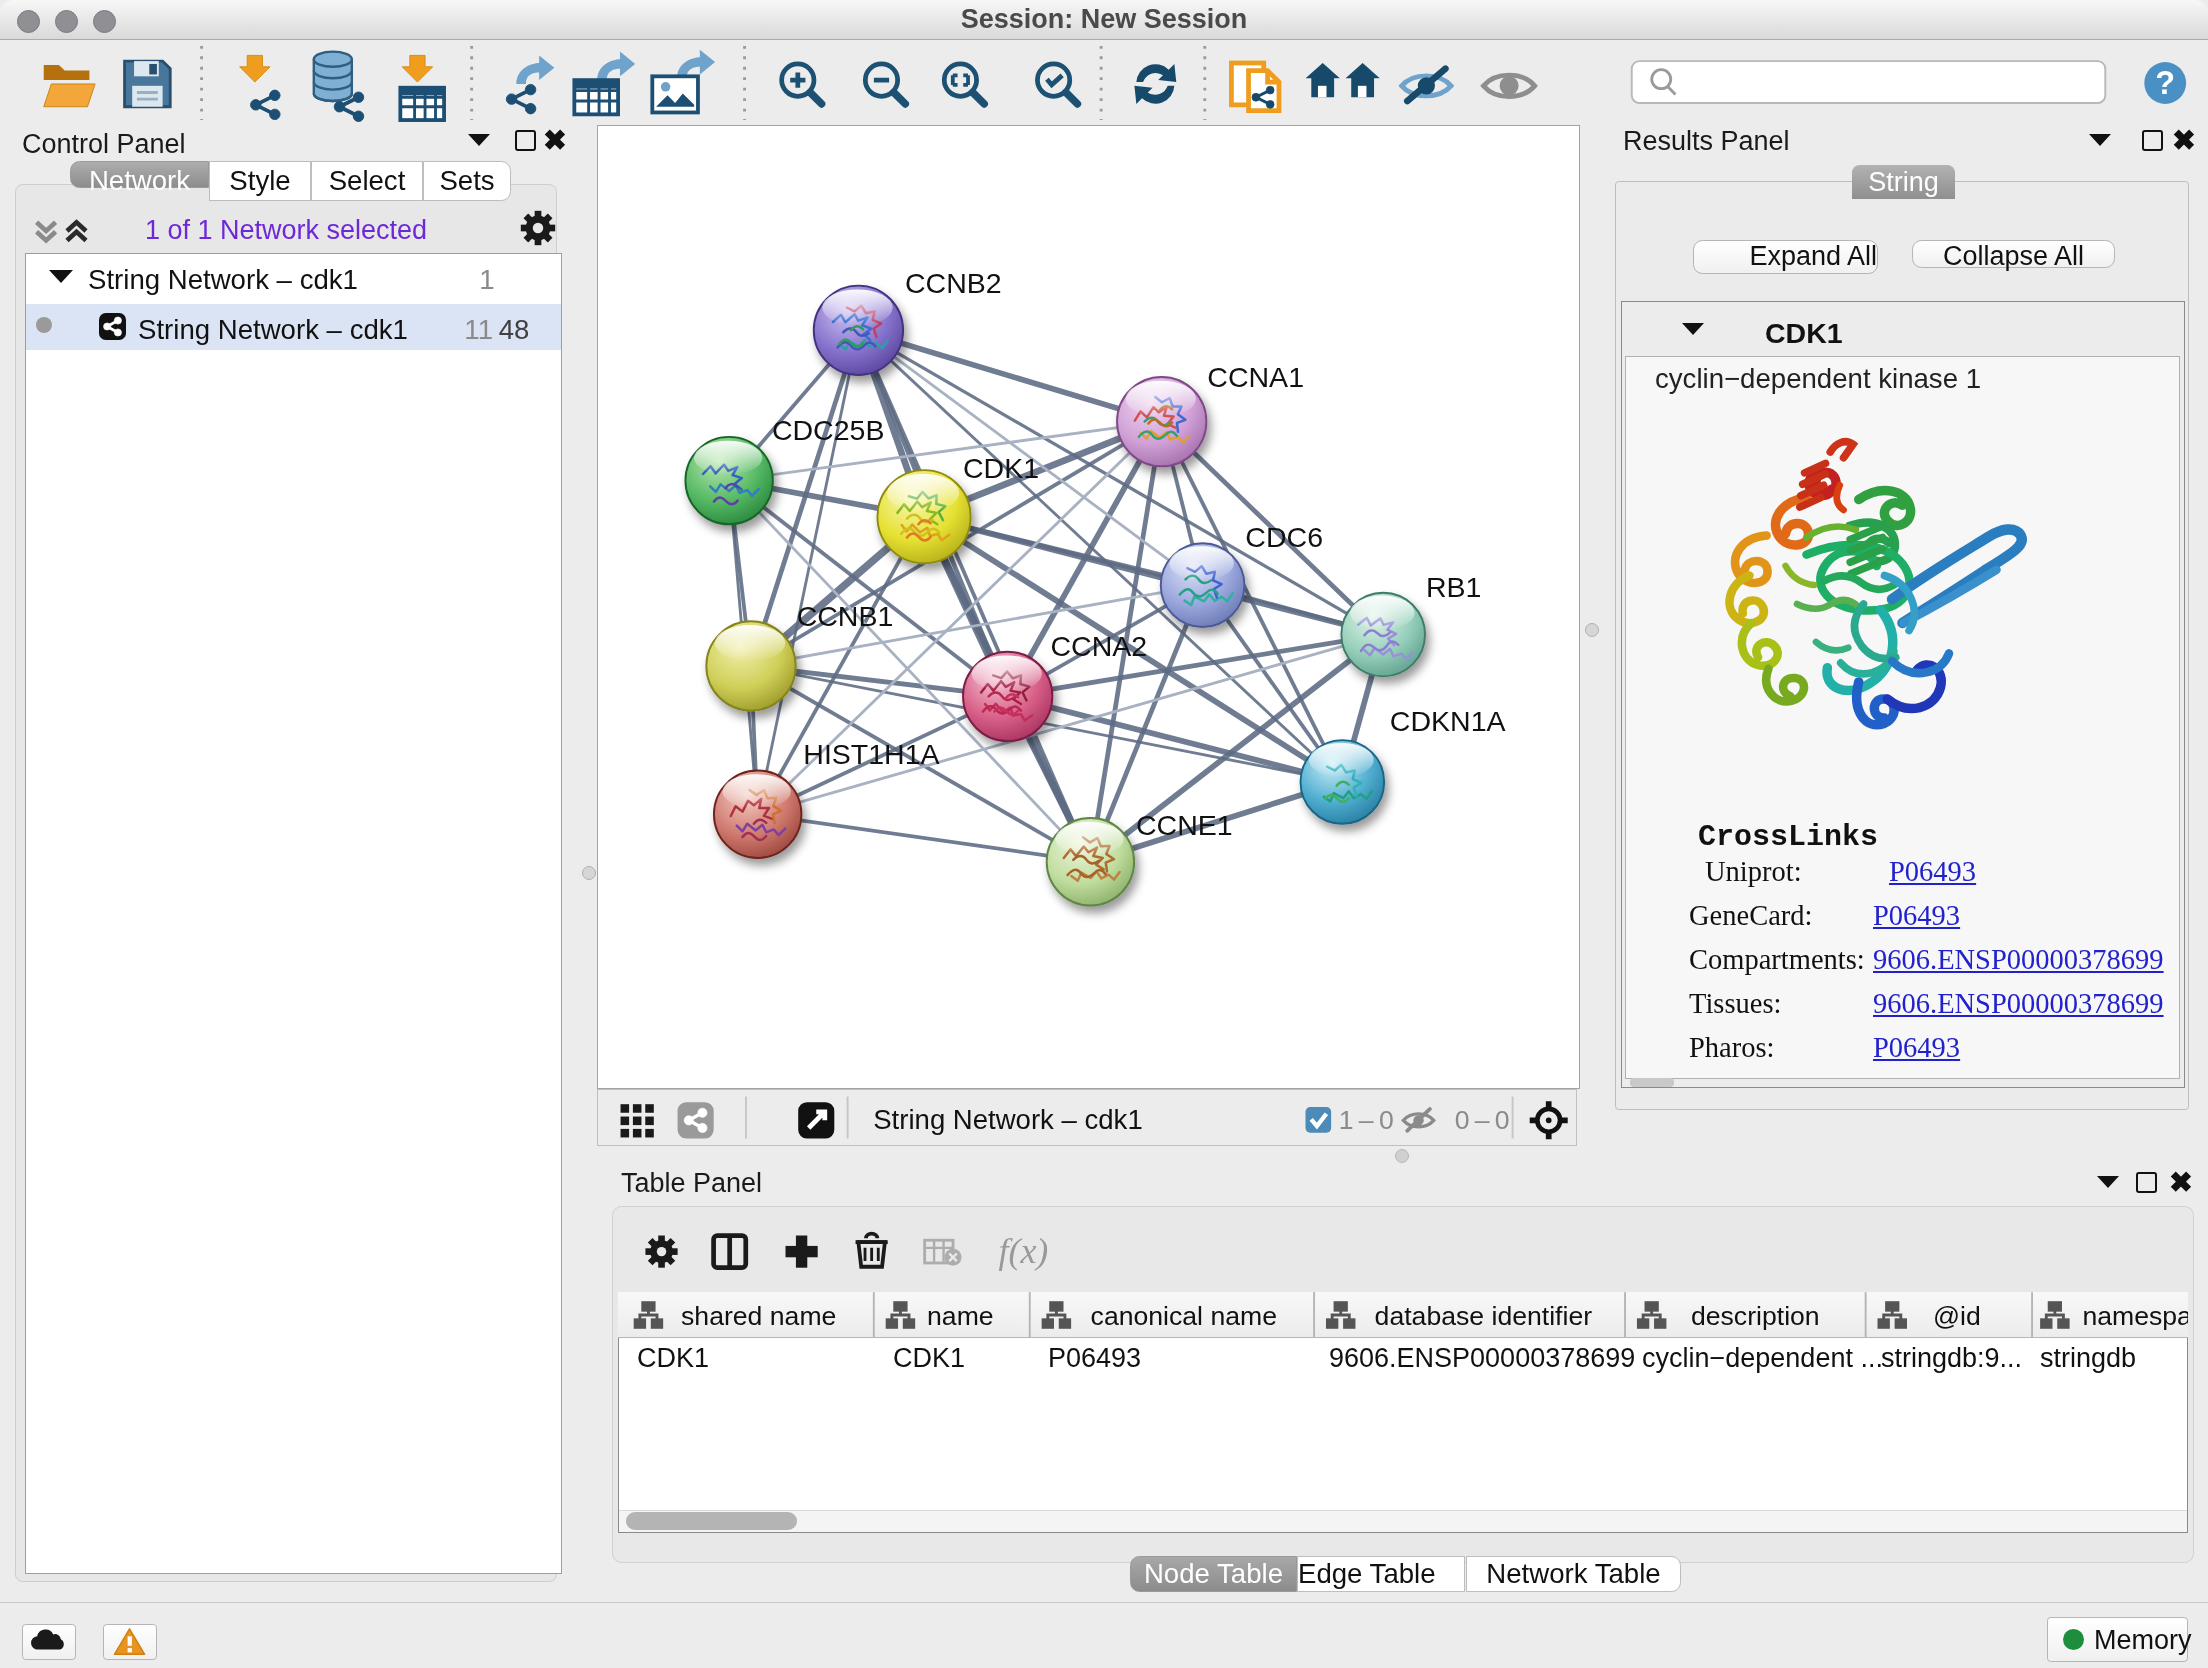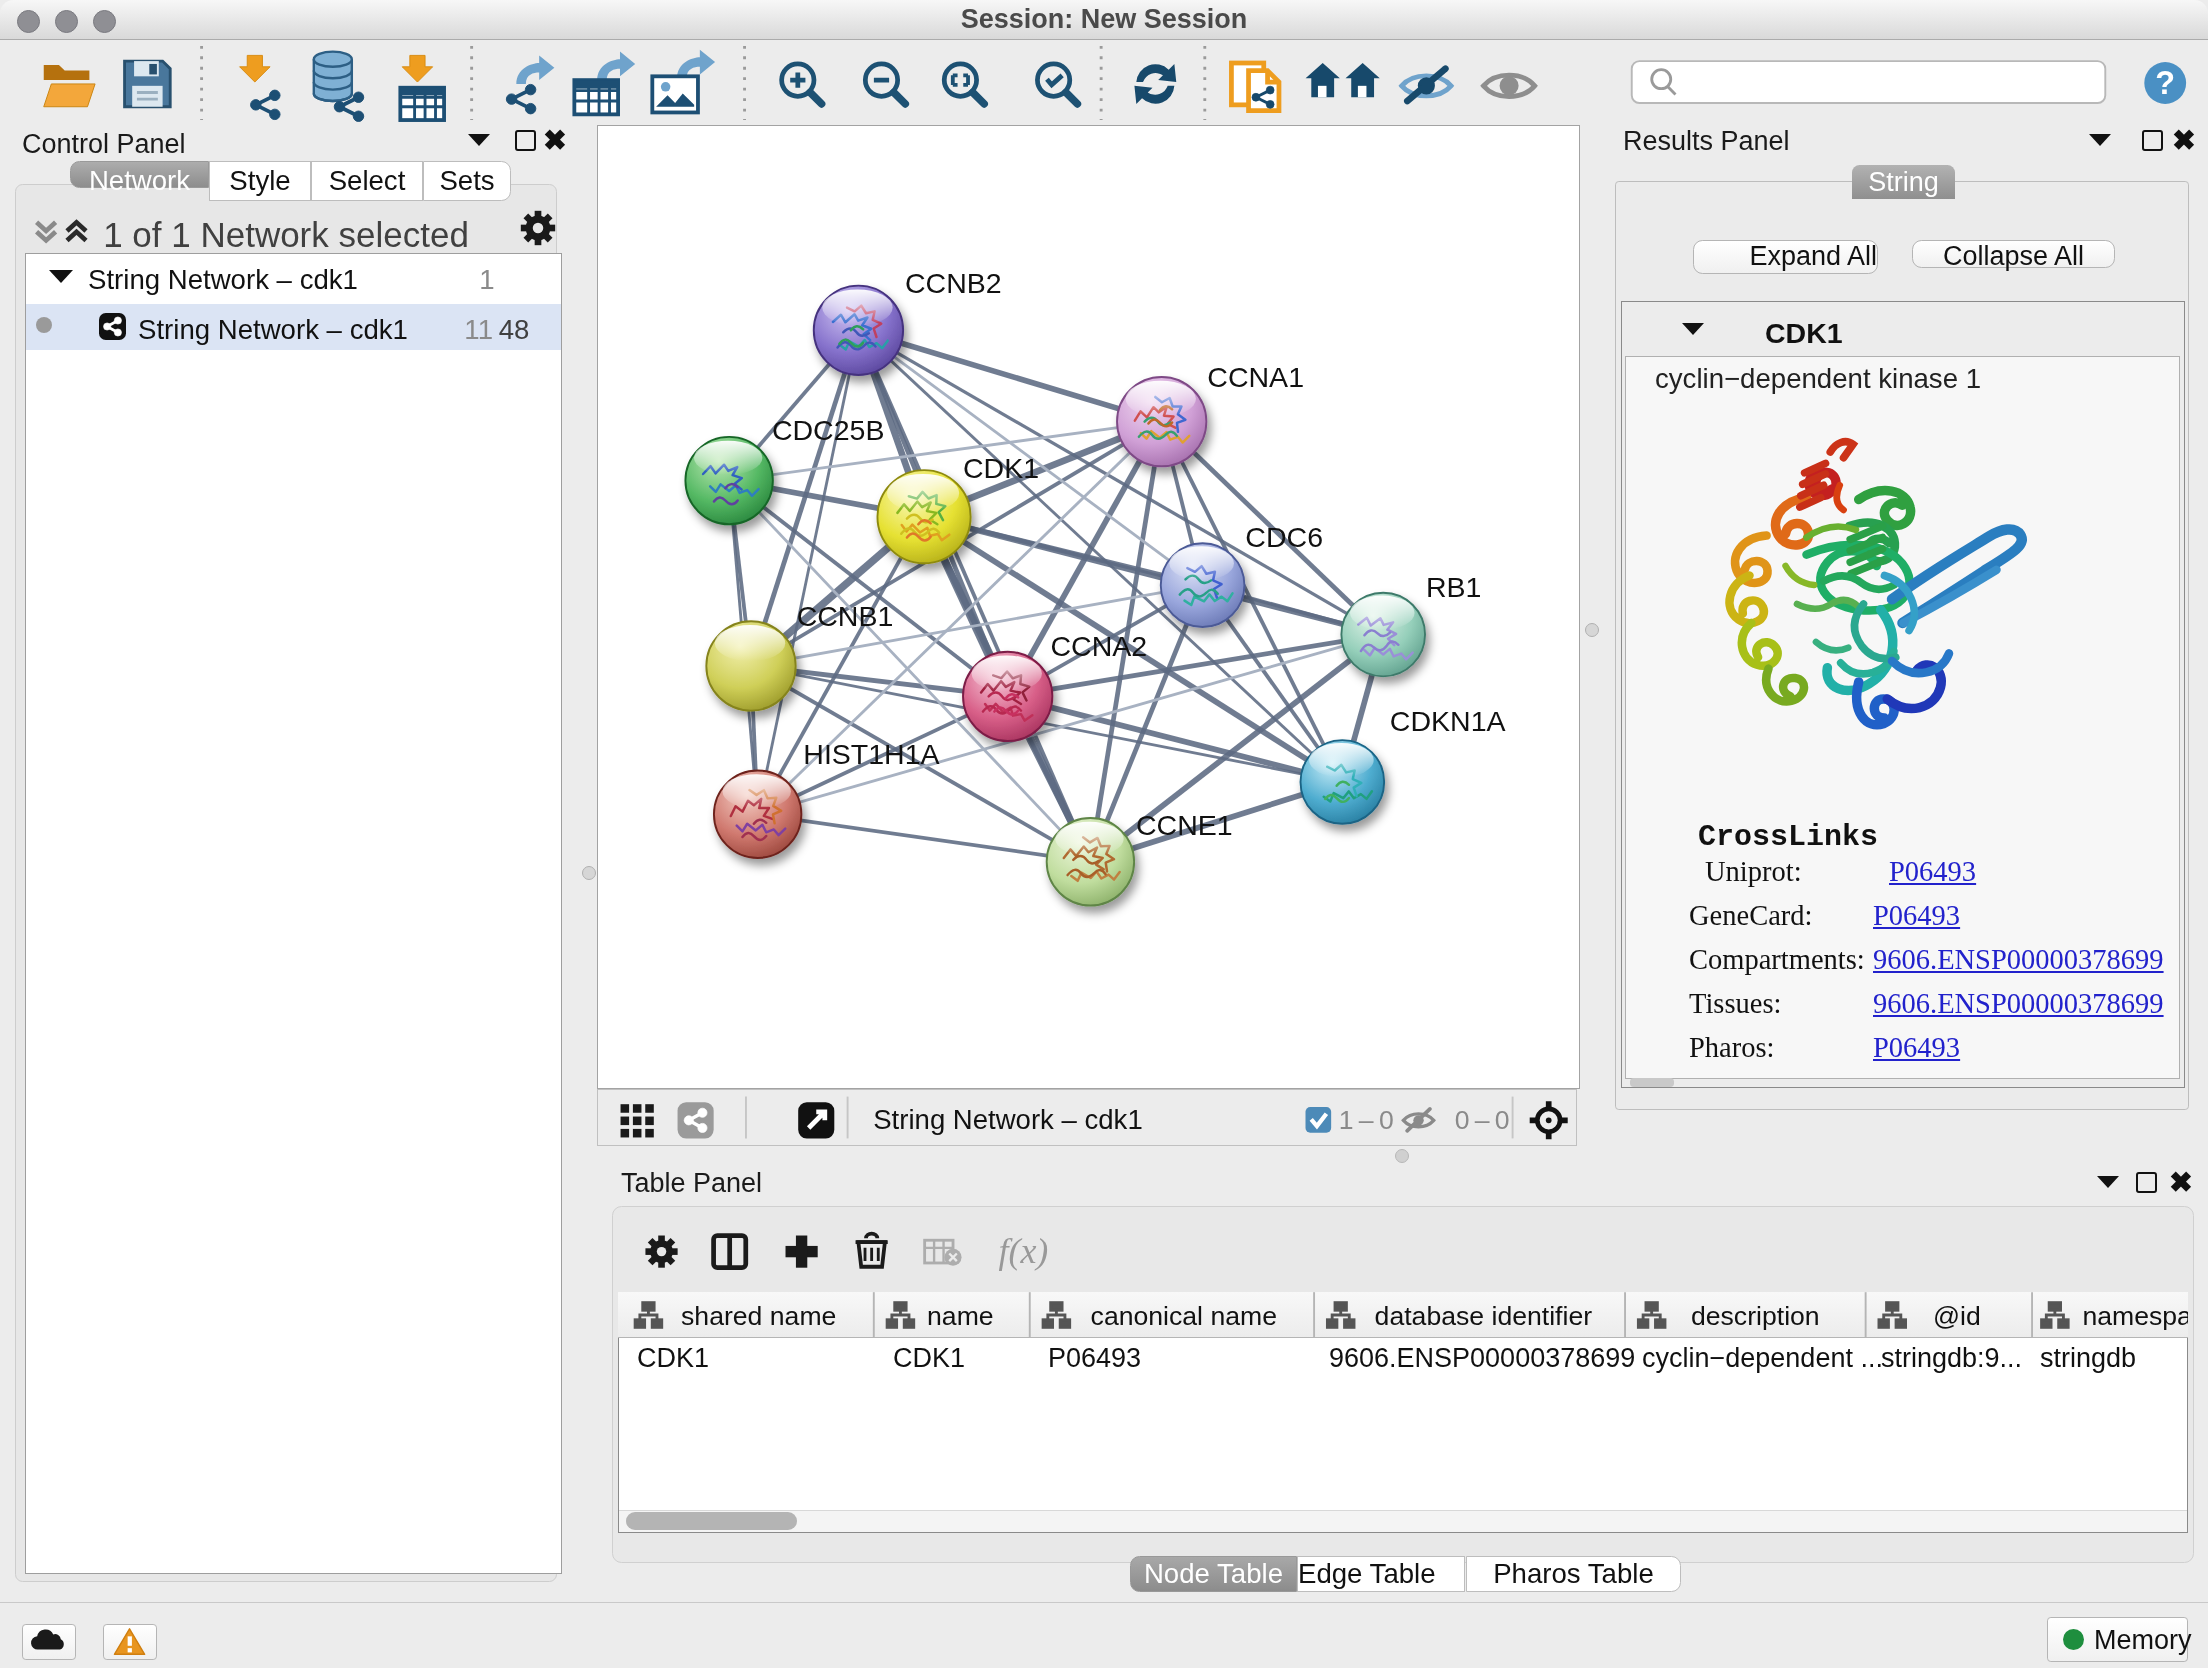--- a/index.html
+++ b/index.html
@@ -184,21 +184,21 @@
 <div class="abs" id="chev" style="left:28.5px;top:207px;width:76px;height:44px;">
 <svg width="76" height="44" viewBox="0 0 80 46">
 <g stroke="#8a8a8a" stroke-width="5" fill="none">
         <path d="M8,16 l10,9 l10,-9 M8,26 l10,9 l10,-9"></path>
       </g>
 <g stroke="#2a2a2a" stroke-width="5" fill="none">
         <path d="M40,25 l10,-9 l10,9 M40,35 l10,-9 l10,9"></path>
       </g>
 </svg>
 </div>
-<div class="abs" style="left:15px;top:215px;width:542px;text-align:center;font-size:35px;color:#404040;">1 of 1 Network selected</div>
+<div class="abs" style="left:15px;top:215px;width:542px;text-align:center;font-size:27px;color:#6d28d9;">1 of 1 Network selected</div>
 <div class="abs" id="gearcp" style="left:517px;top:207px;">
 <svg width="42" height="42" viewBox="0 0 44 44">
 <g transform="translate(22,22)" fill="#1a1a1a">
 <circle r="13"></circle>
 <g>
           <rect x="-3.5" y="-18" width="7" height="36"></rect>
           <rect x="-18" y="-3.5" width="36" height="7"></rect>
 <rect x="-3.5" y="-18" width="7" height="36" transform="rotate(45)"></rect>
           <rect x="-18" y="-3.5" width="36" height="7" transform="rotate(45)"></rect>
         </g>
@@ -650,21 +650,21 @@
 <span class="abs" style="left:711px;top:5.7px;">9606.ENSP00000378699</span>
 <span class="abs" style="left:1024px;top:5.7px;">cyclin−dependent ...</span>
 <span class="abs" style="left:1263px;top:5.7px;">stringdb:9...</span>
 <span class="abs" style="left:1422px;top:5.7px;">stringdb</span>
 </div>
 <div class="abs" style="left:619px;top:1510px;width:1568px;height:21px;background:#f4f4f4;border-top:1px solid #d8d8d8;"></div>
 <div class="abs" style="left:626px;top:1512px;width:171px;height:18px;border-radius:9.5px;background:#b4b4b4;"></div>
 
 <div class="abs" style="left:1130px;top:1556px;width:167px;height:36px;background:linear-gradient(#a8a8a8,#8c8c8c);border:1px solid #999;border-radius:9.5px 0 0 9.5px;box-sizing:border-box;color:#fff;font-size:27.6px;text-align:center;line-height:34px;">Node Table</div>
 <div class="abs" style="left:1297px;top:1556px;width:168px;height:36px;background:#fff;border:1px solid #bdbdbd;box-sizing:border-box;color:#111;font-size:27.6px;text-align:left;line-height:34px;">Edge Table</div>
-<div class="abs" style="left:1466px;top:1556px;width:215px;height:36px;background:#fff;border:1px solid #bdbdbd;border-radius:0 9.5px 9.5px 0;box-sizing:border-box;color:#111;font-size:27.6px;text-align:center;line-height:34px;">Pharos Table</div>
+<div class="abs" style="left:1466px;top:1556px;width:215px;height:36px;background:#fff;border:1px solid #bdbdbd;border-radius:0 9.5px 9.5px 0;box-sizing:border-box;color:#111;font-size:27.6px;text-align:center;line-height:34px;">Network Table</div>
 
 <div class="abs" style="left:0;top:1602px;width:2208px;height:67px;background:#ececec;border-top:1.9px solid #c9c9c9;box-sizing:border-box;"></div>
 <div class="abs btn" style="left:22px;top:1624px;width:54px;height:36px;border-radius:3.8px;border-width:1px;" id="cloudbtn">
 <svg width="52" height="34" viewBox="0 0 55 36">
       <path d="M16,26 a7,7 0 0 1 -1,-14 a9,9 0 0 1 17,-2 a6,6 0 0 1 8,5 a6,6 0 0 1 -1,11 z" fill="#1a1a1a"></path>
     </svg>
 </div>
 <div class="abs btn" style="left:103px;top:1624px;width:54px;height:36px;border-radius:3.8px;border-width:1px;" id="warnbtn">
 <svg width="52" height="34" viewBox="0 0 55 36">
       <path d="M27,4 L43,31 H11 Z" fill="#e8951f" stroke="#d07f10" stroke-width="1.5" stroke-linejoin="round"></path>

